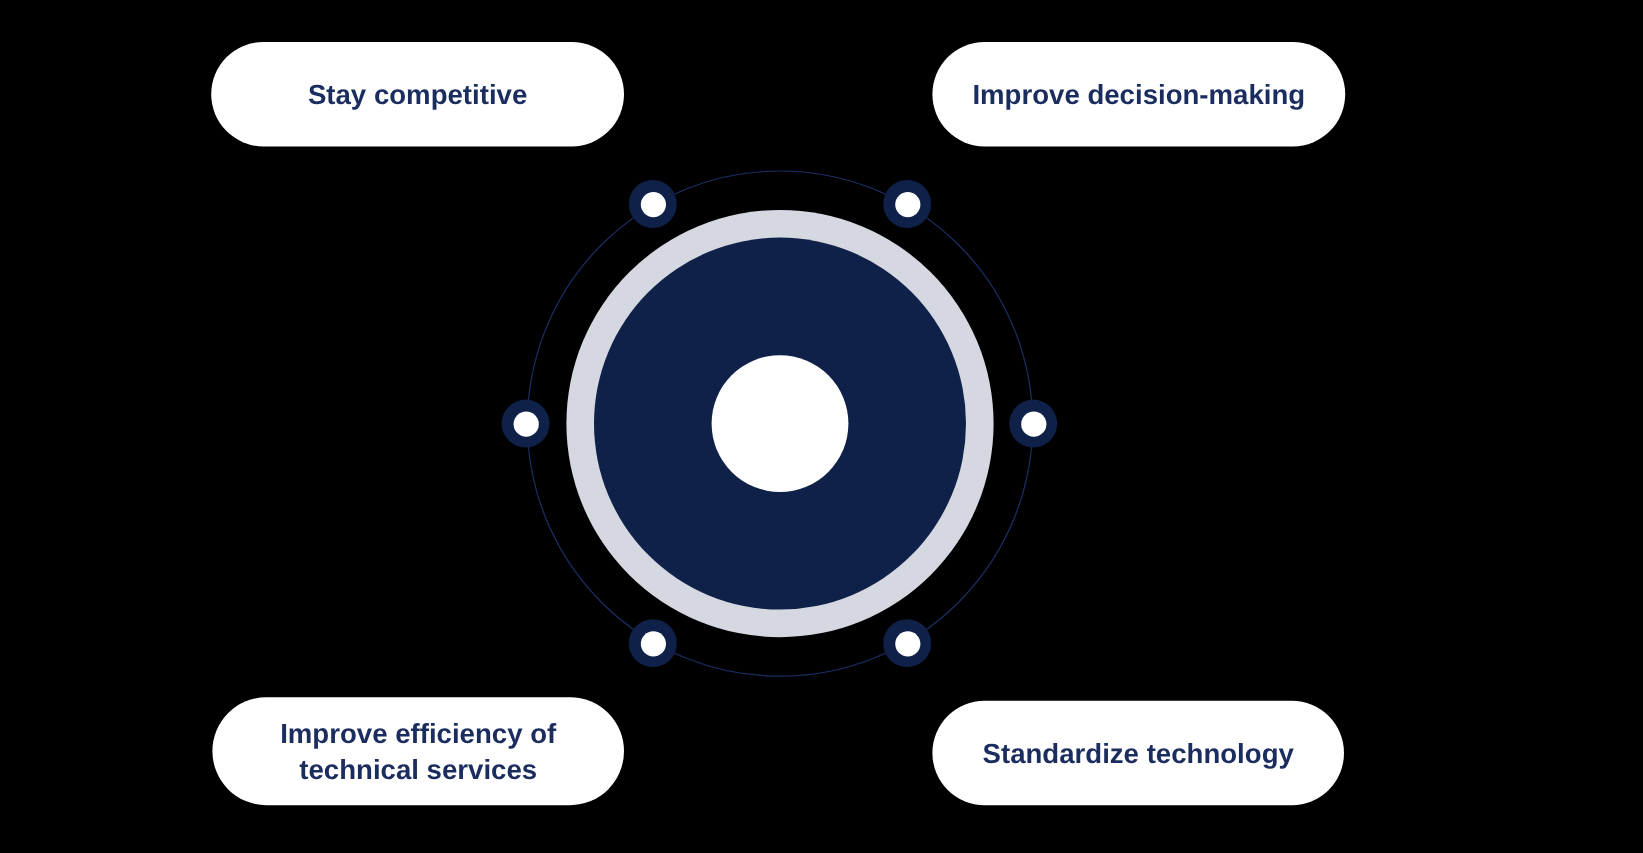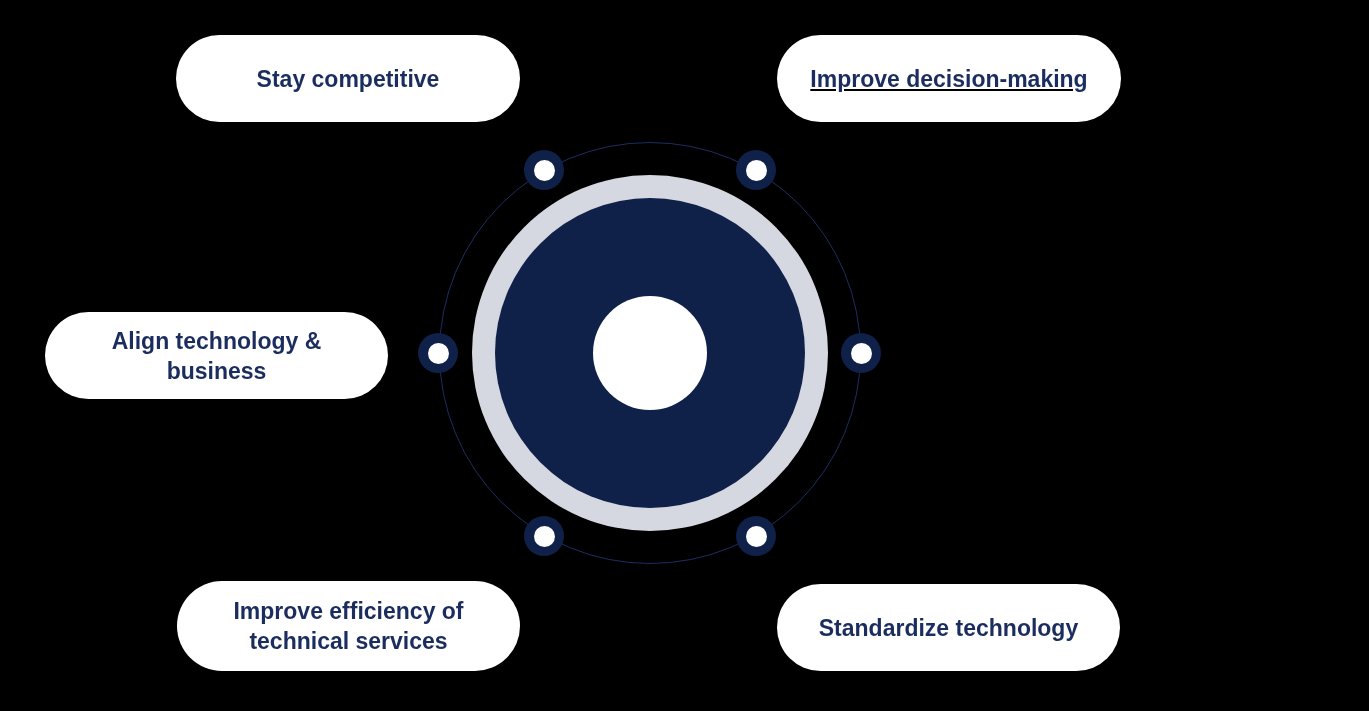--- a/index.html
+++ b/index.html
@@ -85,21 +85,21 @@
     text-align: center;
     padding: 0 30px;
   }
   .pill-text {
     font-weight: 700;
     font-size: 23px;
     line-height: 30px;
     color: var(--label-text);
   }
   .pill.p-top-left     { left: 176px; top: 35px;  width: 344px; height: 87px; }
-  .pill.p-top-right    { left: 777px; top: 35px;  width: 344px; height: 87px; text-decoration: underline; }
+  .pill.p-top-right    { left: 777px; top: 35px;  width: 344px; height: 87px; }
   .pill.p-middle-left  { left: 45px;  top: 312px; width: 343px; height: 87px; }
   .pill.p-middle-right { left: 905px; top: 308px; width: 343px; height: 94px; }
   .pill.p-bottom-left  { left: 177px; top: 581px; width: 343px; height: 90px; }
   .pill.p-bottom-right { left: 777px; top: 584px; width: 343px; height: 87px; }
 </style>
 </head>
 <body>
 
 <div class="canvas">
 
@@ -126,23 +126,20 @@
   <div class="node pos-bottom-right">
     <div class="node-core"></div>
   </div>
 
   <div class="pill p-top-left">
     <span class="pill-text">Stay competitive</span>
   </div>
   <div class="pill p-top-right">
     <span class="pill-text">Improve decision-making</span>
   </div>
-  <div class="pill p-middle-left">
-    <span class="pill-text">Align technology &amp; business</span>
-  </div>
   <div class="pill p-bottom-right">
     <span class="pill-text">Standardize technology</span>
   </div>
   <div class="pill p-bottom-left">
     <span class="pill-text">Improve efficiency of technical services</span>
   </div>
 
 </div>
 
 </body></html>

